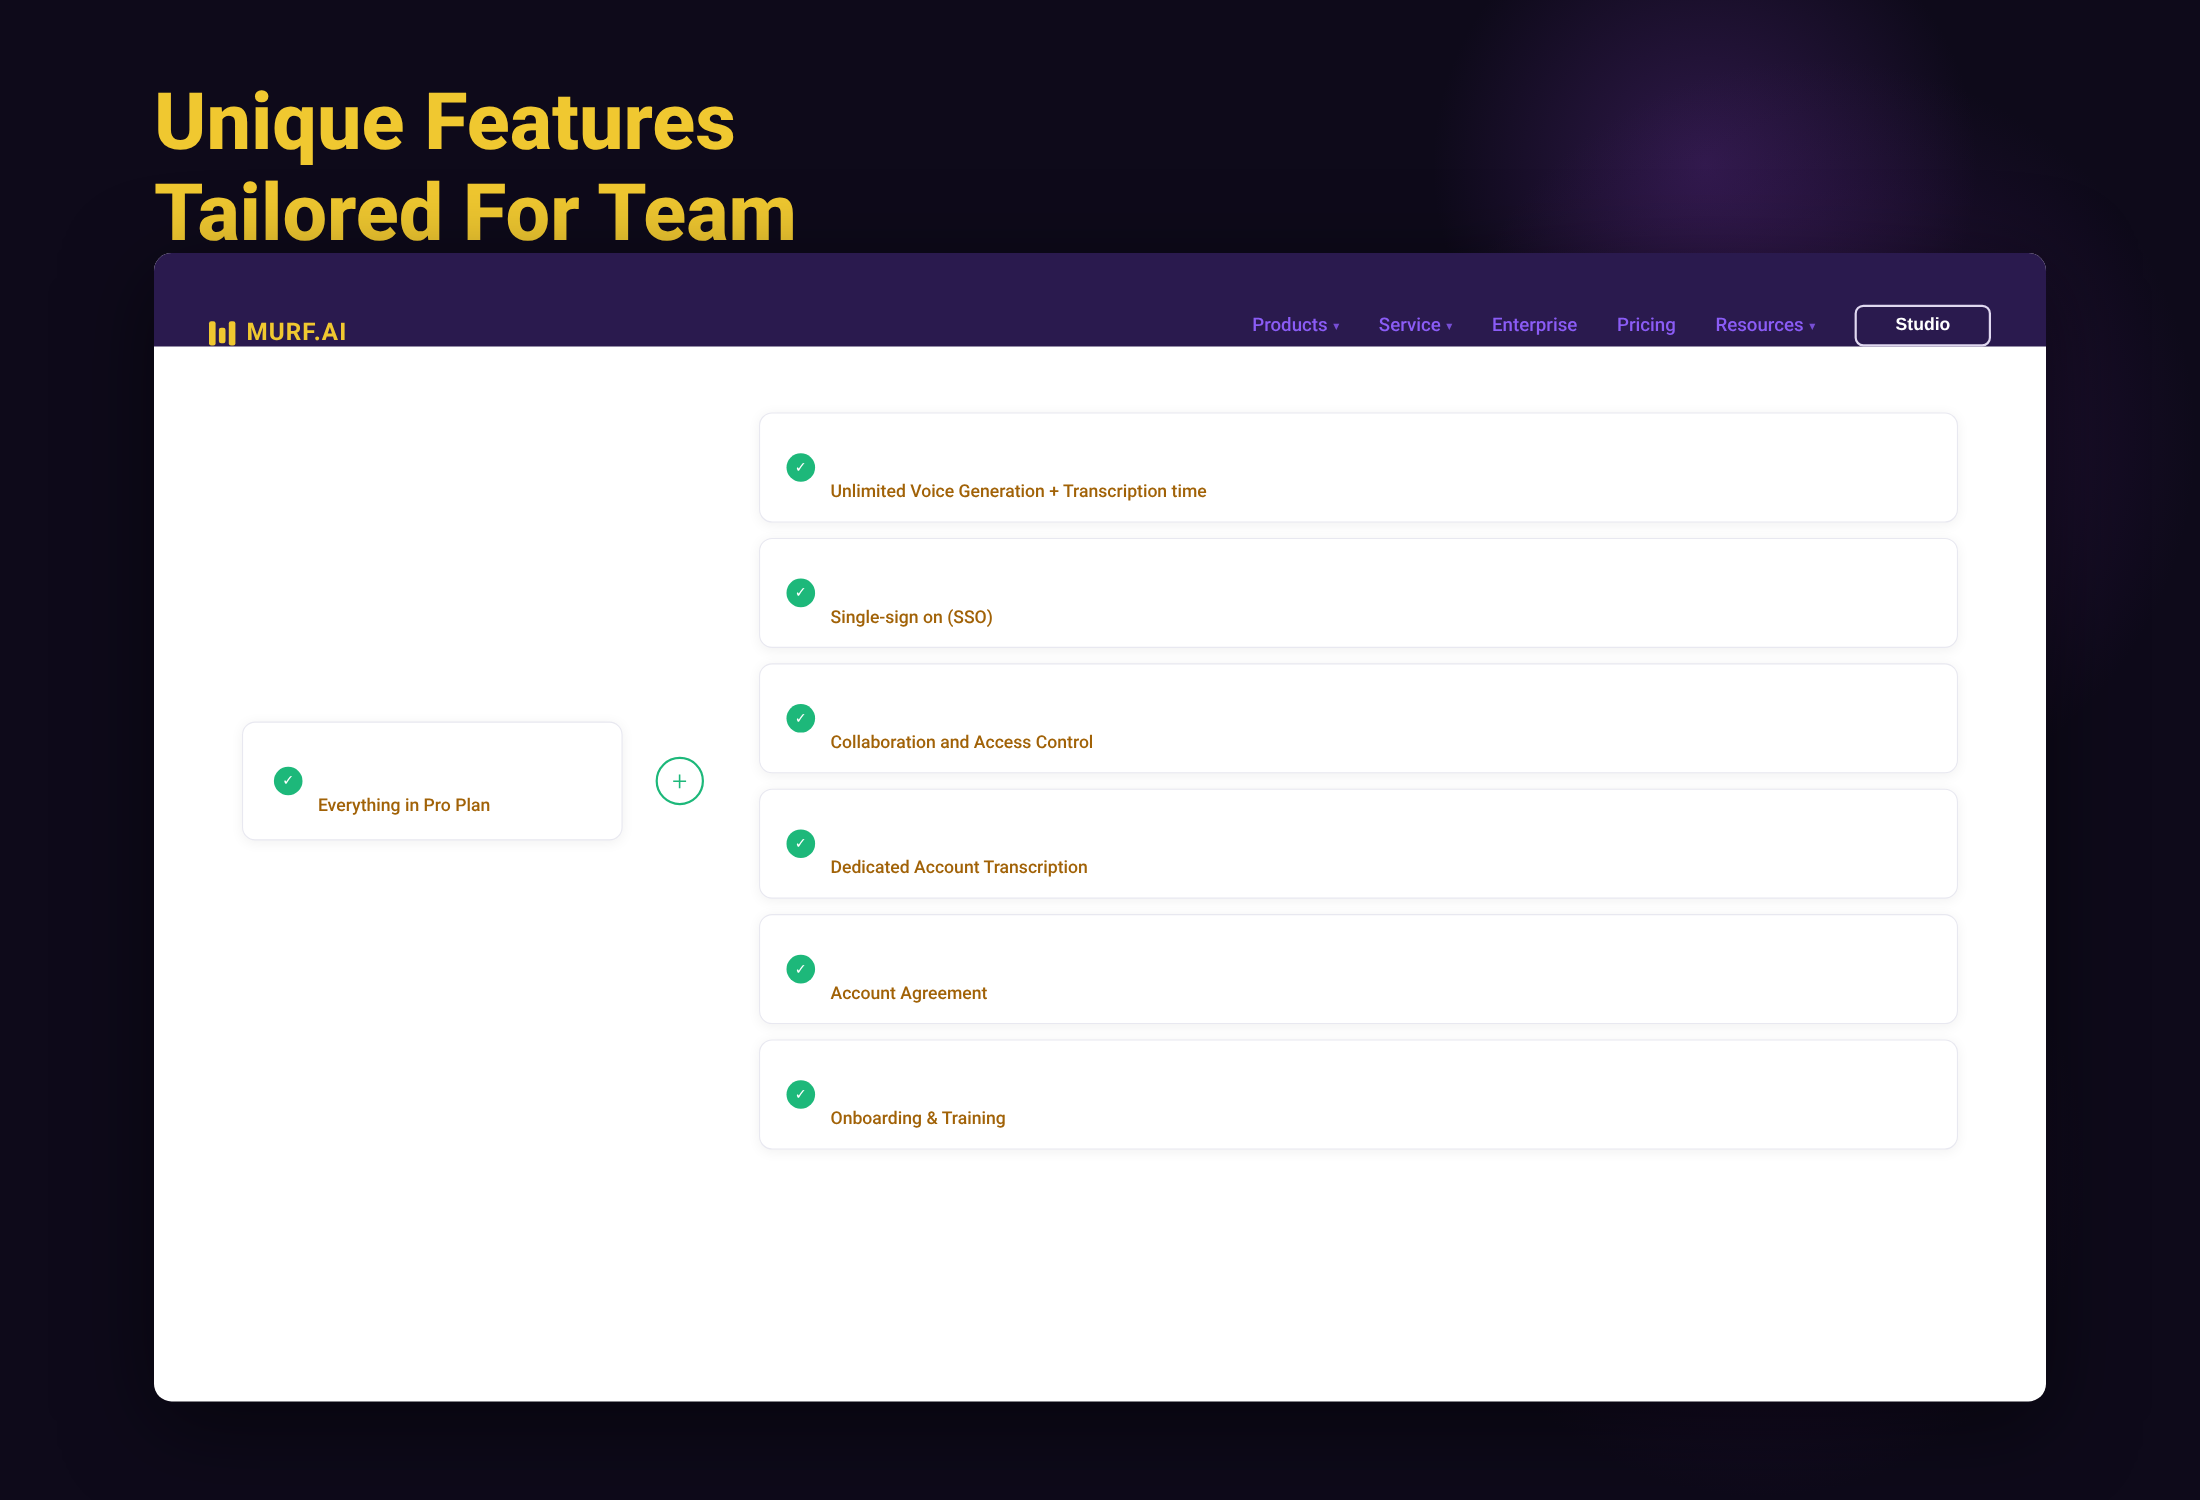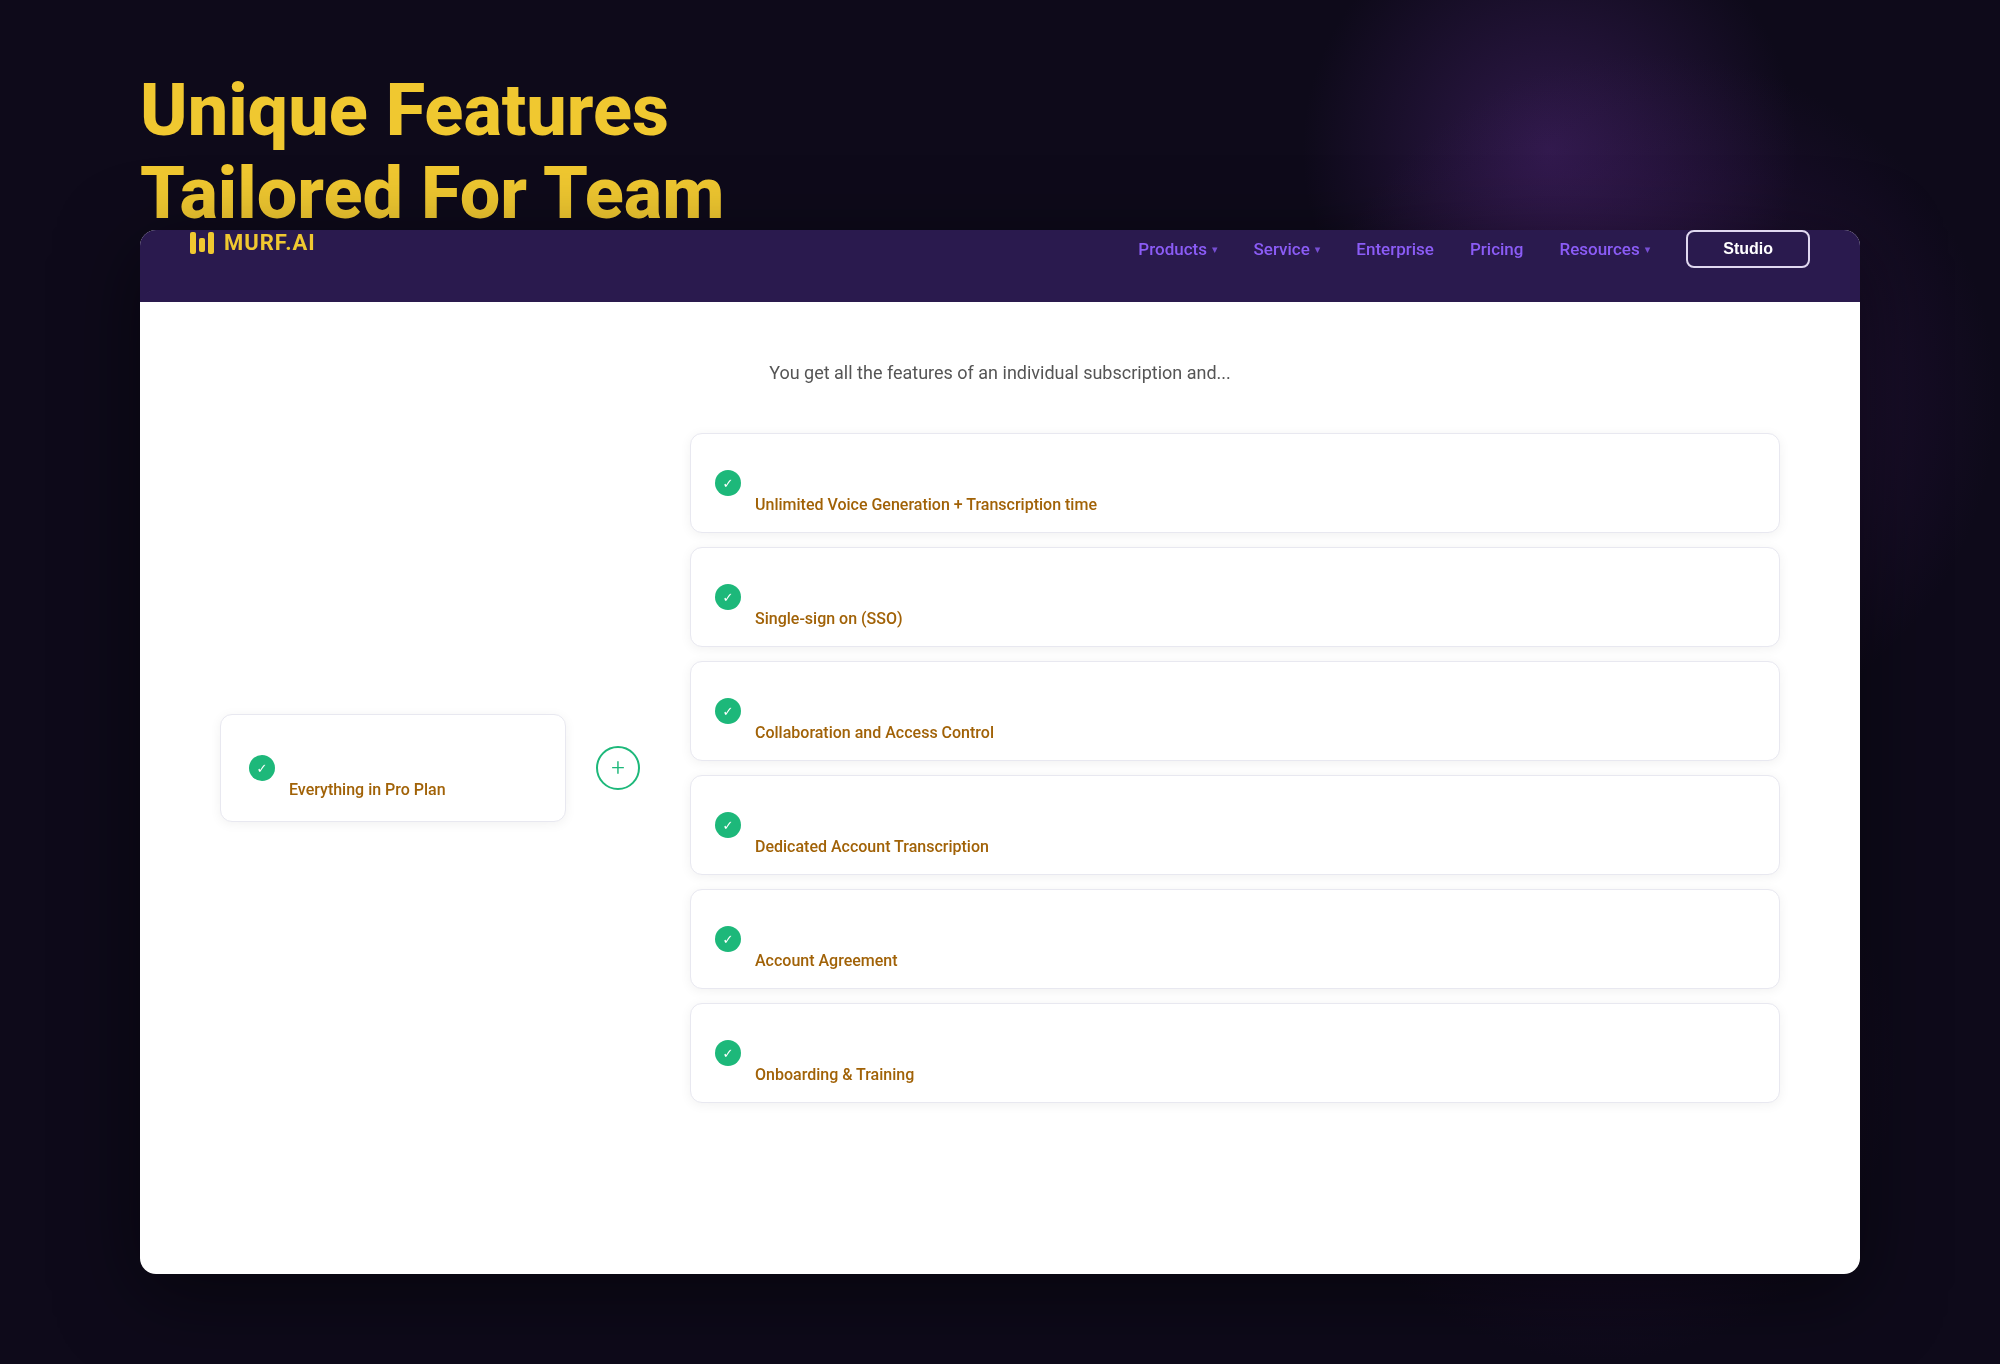--- a/index.html
+++ b/index.html
@@ -66,23 +66,23 @@
       bottom: 90px;
       background: #fff;
       border-radius: 16px;
       overflow: hidden;
       box-shadow: 0 20px 80px rgba(0,0,0,0.5);
     }
 
     
     .navbar {
       background: #2a1a4e;
-      height: 72px;
-      display: flex;
-      align-items: flex-start;
+      height: 85px;
+      display: flex;
+      align-items: flex-end;
       padding: 0 50px;
       gap: 56px;
     }
 
     .logo-area {
       display: flex;
       align-items: center;
       gap: 10px;
       margin-right: auto;
     }
@@ -282,21 +282,20 @@
       </div>
       <div class="nav-item">
         <span>Resources</span>
         <span class="nav-chevron">▾</span>
       </div>
       <button class="nav-studio-btn">Studio</button>
     </div>
   </nav>
 
   <div class="content-area">
-    <p class="section-subtitle">You get all the features of an individual subscription and...</p>
 
     <div class="features-layout">
 
       <div class="left-column">
         <div class="feature-card">
           <div class="check-icon">
             <span>✓</span>
           </div>
           <span class="feature-text">Everything in Pro Plan</span>
         </div>

